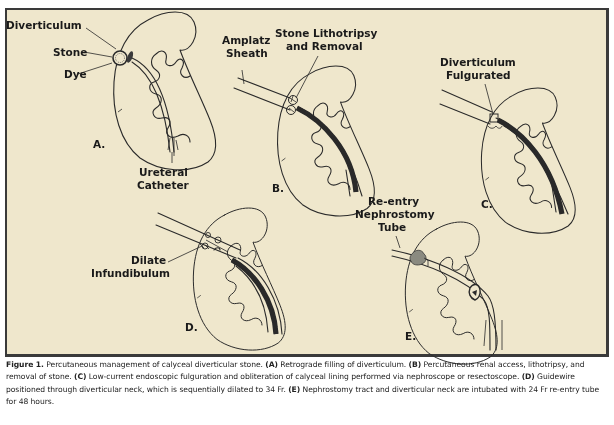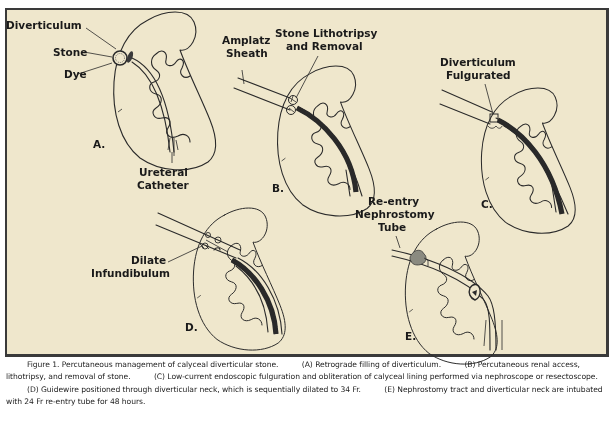--- a/index.html
+++ b/index.html
@@ -14,21 +14,21 @@
     .panel-letter { font-family: "DejaVu Sans", "Liberation Sans", sans-serif; font-weight: bold; font-size: 10.5px; fill: #1a1a1a; }
     .ln { fill: none; stroke: #2a2a2a; stroke-width: 1.1; stroke-linecap: round; stroke-linejoin: round; }
     .thin { fill: none; stroke: #2a2a2a; stroke-width: 0.8; }
     .tube { fill: none; stroke: #2a2a2a; stroke-width: 4; stroke-dasharray: 1.2 1.2; }
     .tube-bg { fill: none; stroke: #2a2a2a; stroke-width: 5.2; }
     #caption {
       position: absolute; left: 6px; top: 359px; width: 602px;
       font-family: "DejaVu Sans", "Liberation Sans", sans-serif; font-size: 7.6px; line-height: 12.4px; color: #222;
       letter-spacing: -0.05px;
     }
-    #caption b { font-weight: normal; margin-left: 21px; }
+    #caption b { font-weight: bold; }
   </style>
 </head>
 <body>
 
 <div id="panel"></div>
 
 <svg id="art" viewBox="0 0 614 425">
   <defs>
 
     <path id="kidney" d="M 38,8 C 55,-2 78,-4 84,10 C 90,24 80,40 70,38

